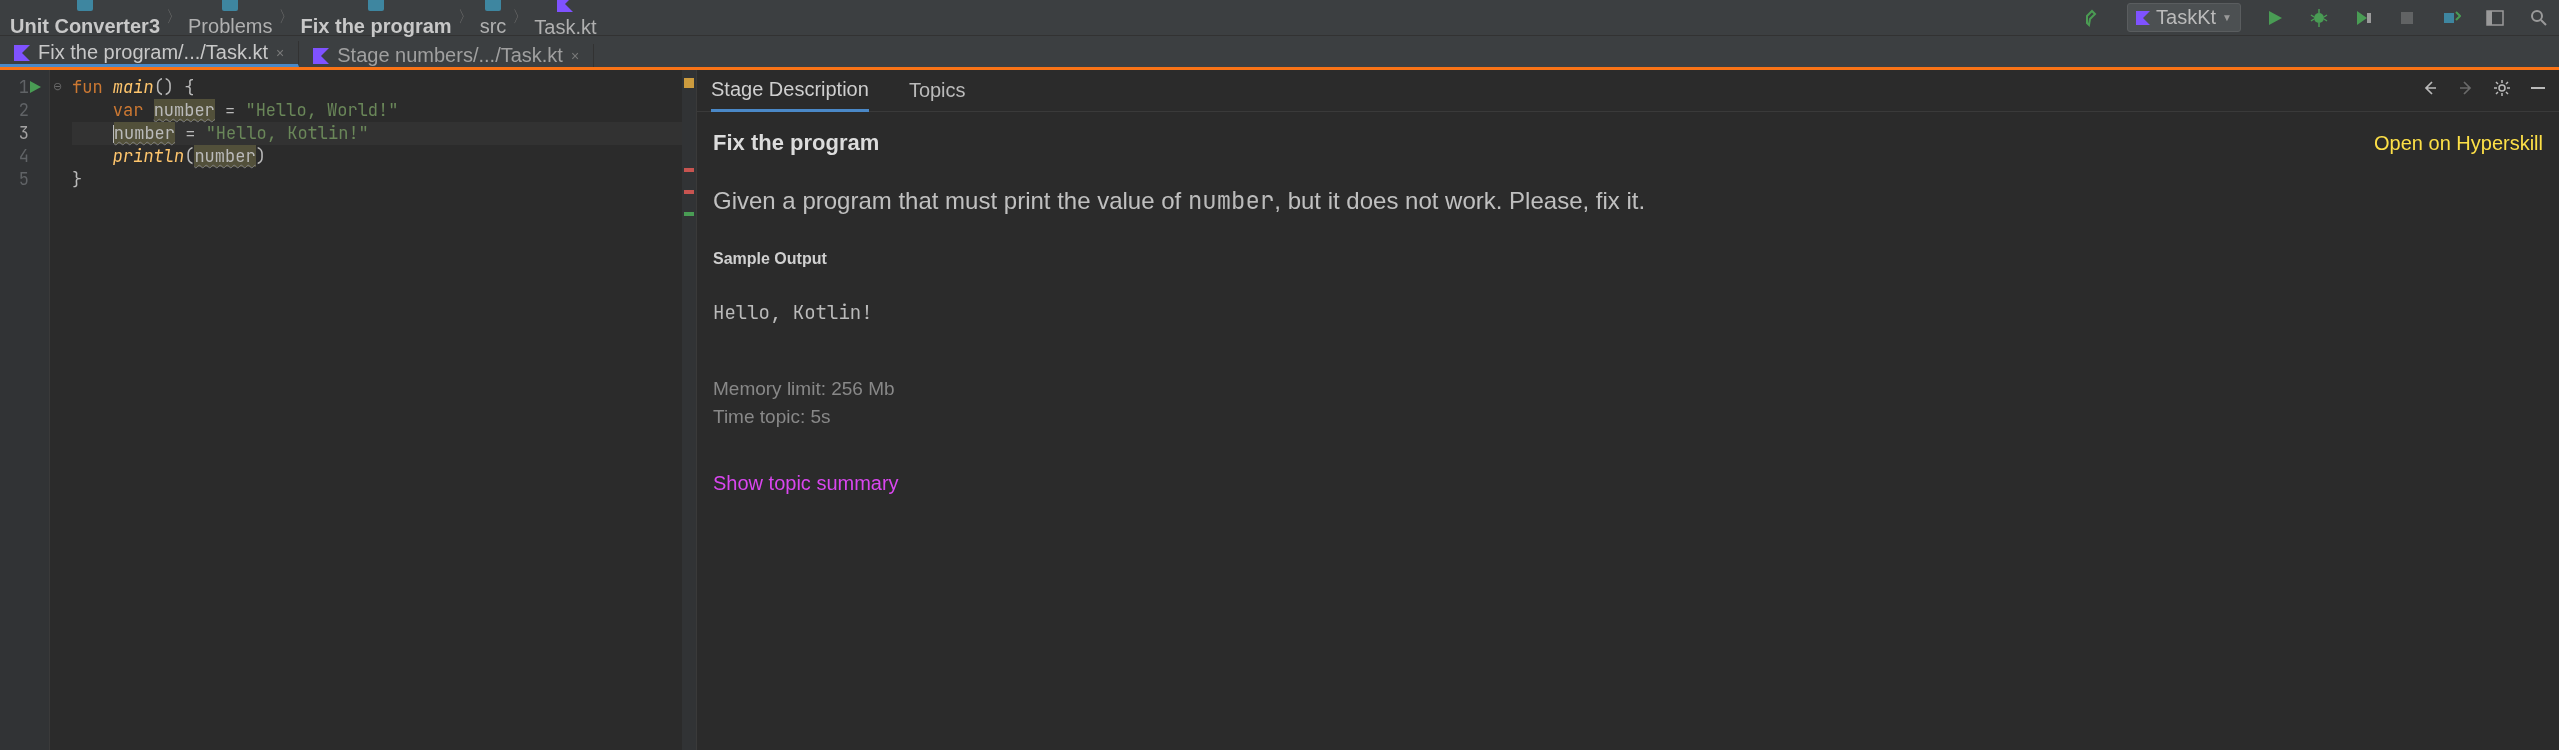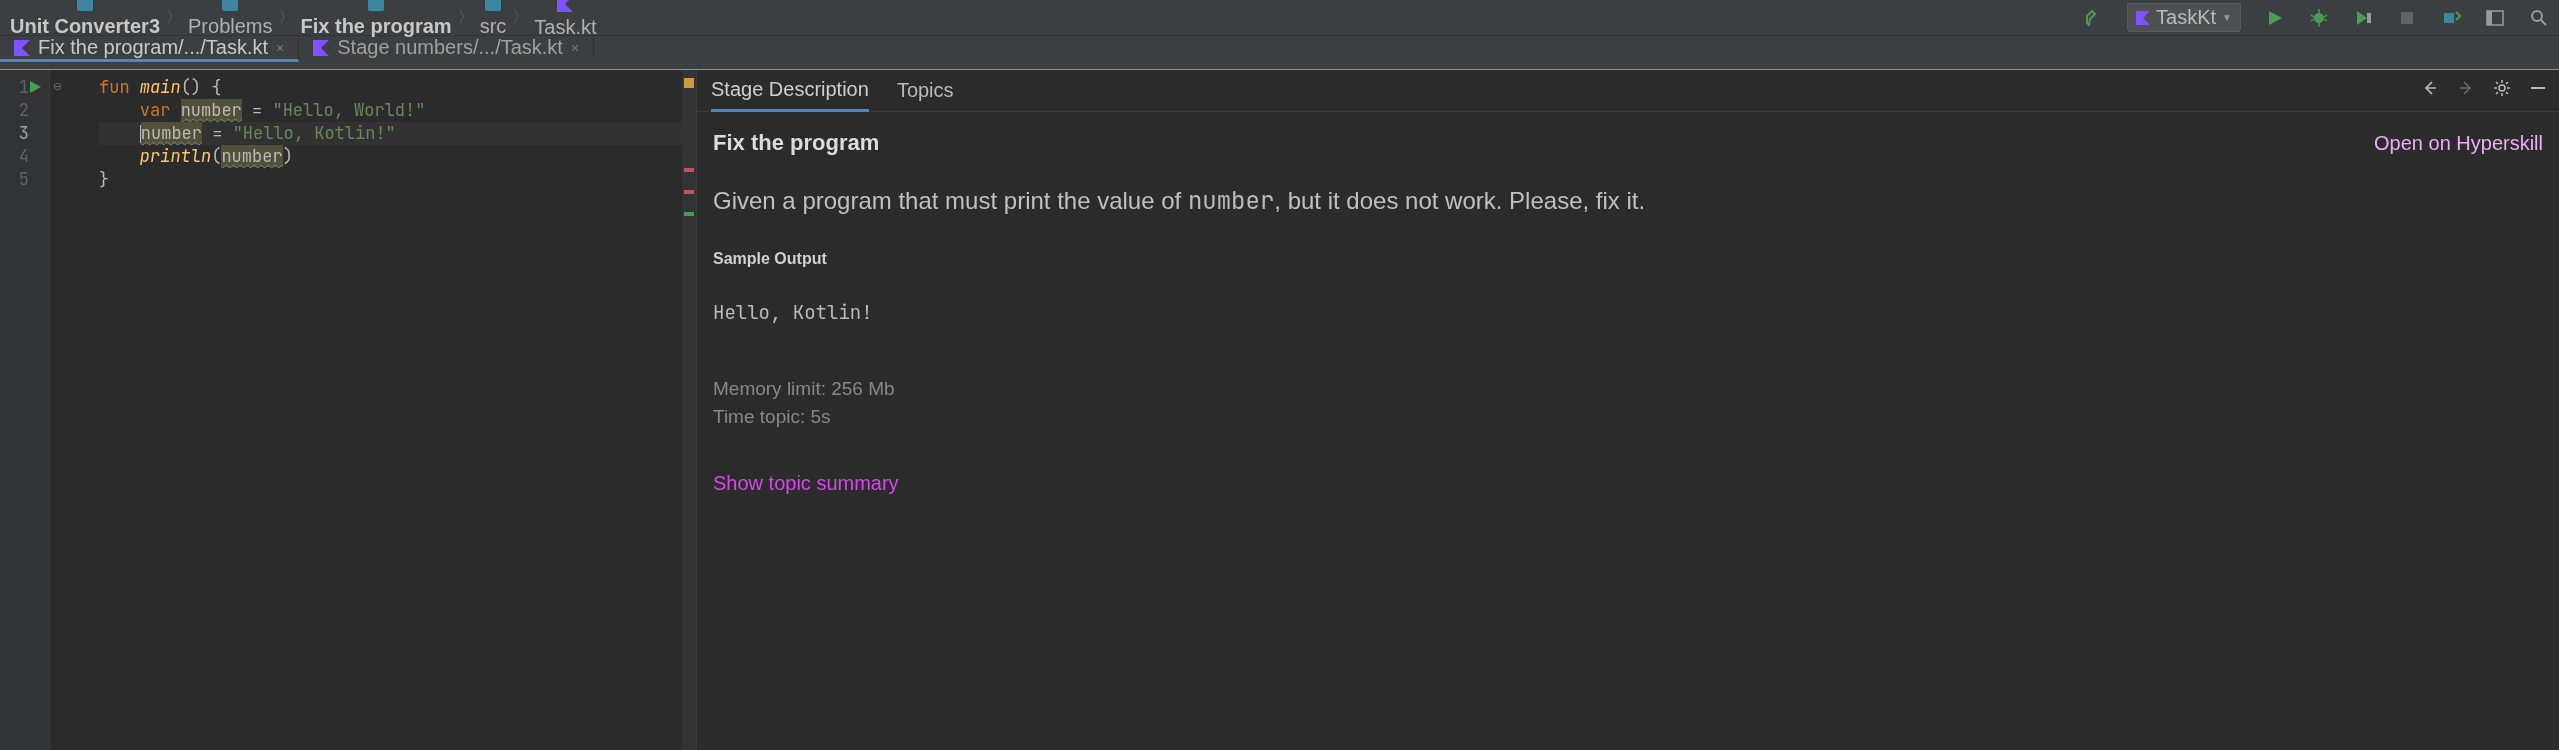--- a/index.html
+++ b/index.html
@@ -64,22 +64,22 @@
   display:flex; align-items:center; gap:6px;
   padding: 2px 8px;
   background:#4c5052; border:1px solid #5a5d5f; border-radius:3px;
   cursor:pointer;
 }
 .run-config .kt-logo { width:14px; }
 .chev-down { font-size:10px; color:#999; }
 
 
 .tabs-row {
-  display:flex; align-items:flex-start; height:34px; background:#3c3f41;
-  border-bottom:1px solid #f97316;
+  display:flex; align-items:flex-end; height:34px; background:#3c3f41;
+  border-bottom:3px solid #f97316;
 }
 .file-tab {
   display:flex; align-items:center; gap:8px;
   padding: 0 14px;
   color:#a0a0a0;
   border-right:1px solid #323232;
   cursor:pointer;
 }
 .file-tab.active {
   color:#c8c8c8;
@@ -116,21 +116,21 @@
 .run-gutter-icon svg{width:14px;height:14px;}
 .fold-mark {
   position:absolute; left:53px; top:10px; color:#6a6a6a; font-size:11px;
 }
 .code {
   flex:1; padding:6px 0 0 22px;
   font-family:"JetBrains Mono","Consolas",monospace;
   font-size:17px; line-height:23px;
   position:relative;
 }
-.code-line { height:23px; white-space:pre;margin-left:27px; }
+.code-line { height:23px; white-space:pre; }
 .code-line.current-line { background:#323232; }
 .kw { color:#cc7832; }
 .fn-name { color:#ffc66d; font-style:italic; }
 .str { color:#6a8759; }
 .ident-warn { color:#bababa; text-decoration: underline wavy #808080 1px; text-underline-offset:2px; background:#52503a;}
 .punct { color:#bababa; }
 .cursor {
   display:inline-block; width:1px; height:18px; background:#bbbbbb; vertical-align:middle;
   animation:blink 1s steps(1) infinite;
 }
@@ -147,37 +147,37 @@
 
 
 .task-pane {
   flex:1; background:#2b2b2b;
   border-left:1px solid #3a3a3a;
   display:flex; flex-direction:column;
   width:1px;
 }
 .task-tabs {
   height:42px; display:flex; align-items:center;
-  gap:28px; padding-left:14px;
+  gap:40px; padding-left:14px;
   border-bottom:1px solid #3a3a3a;
   position:relative;
 }
 .task-tab { color:#bababa; cursor:pointer; padding:8px 0; }
 .task-tab.active { color:#cfcfcf; border-bottom:3px solid #4a88c7; margin-bottom:-1px;}
 .task-tabs-right {
   position:absolute; right:12px; display:flex; gap:18px; align-items:center;
 }
 .task-tabs-right .nav-arrow { color:#6a6a6a; cursor:pointer;}
 .task-tabs-right .nav-arrow.enabled { color:#bababa;}
 .task-tabs-right svg{width:18px;height:18px;}
 
 .task-body { padding:18px 16px; overflow:auto; }
 .task-header-row { display:flex; justify-content:space-between; align-items:center; margin-bottom:28px;}
 .task-title { font-size:22px; font-weight:600; color:#dcdcdc; }
-.hyperskill-link { color:#f0abfc; cursor:pointer; font-size:20px; }
+.hyperskill-link { color:#fde047; cursor:pointer; font-size:20px; }
 .task-para { color:#c0c0c0; margin-bottom:32px; font-size:24px; line-height:1.4;}
 .task-para code { font-family:"JetBrains Mono",monospace; color:#bababa; }
 .sample-title { font-weight:700; color:#d0d0d0; margin-bottom:32px; font-size:16px;}
 .sample-code { font-family:"JetBrains Mono",monospace; color:#bababa; margin-bottom:50px; font-size:19px;}
 .limits { color:#888; line-height:1.5; margin-bottom:40px; font-size:19px;}
 .topic-link { color:#d946ef; cursor:pointer; font-size:20px;}
 
 
 </style>
 </head>

